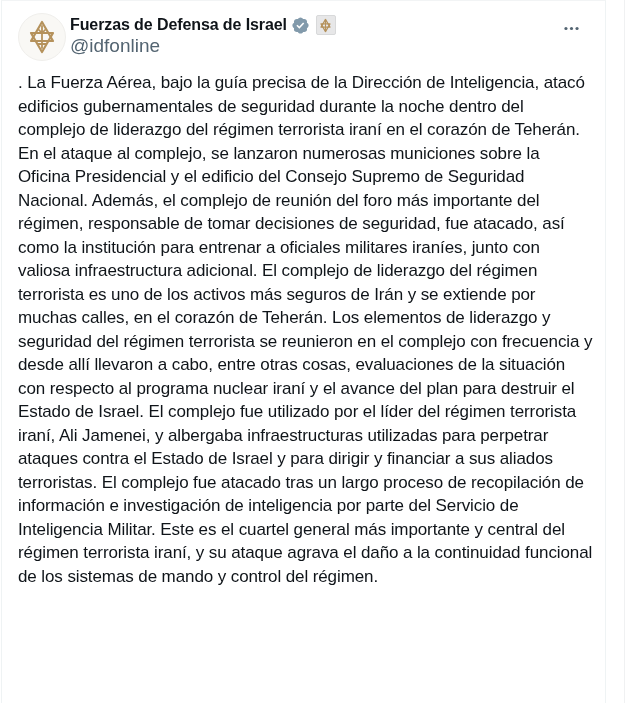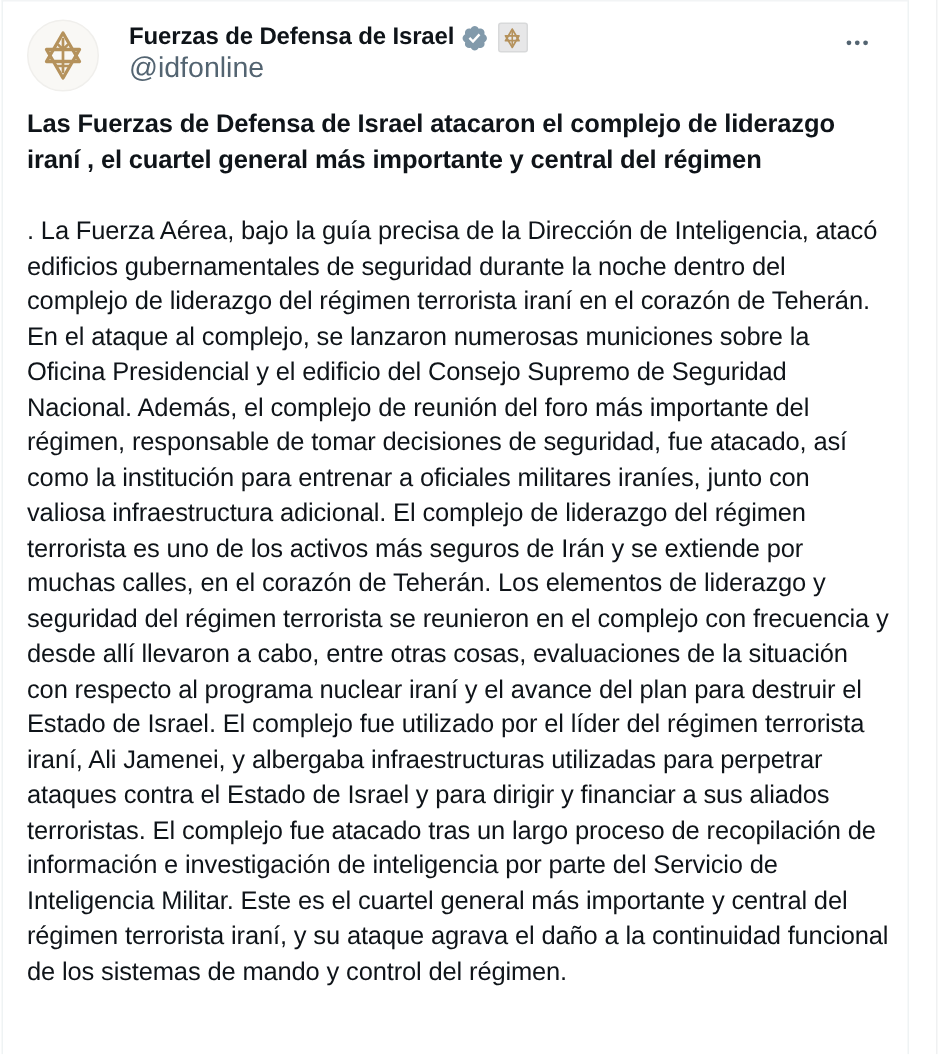--- a/index.html
+++ b/index.html
@@ -49,21 +49,21 @@
     border: 1px solid #f0efec;
     box-sizing: border-box;
     flex: 0 0 48px;
     display: flex;
     align-items: center;
     justify-content: center;
     cursor: pointer;
     overflow: hidden;
   }
   .author {
-    margin-left: 20px;
+    margin-left: 4px;
     flex: 1 1 auto;
     min-width: 0;
     padding-top: 2px;
   }
   .name-row {
     display: flex;
     align-items: center;
     gap: 4px;
     line-height: 20px;
   }
@@ -184,20 +184,19 @@
               <circle cx="12" cy="12" r="2"></circle>
               <circle cx="19" cy="12" r="2"></circle>
             </g>
           </svg>
         </span>
       </button>
 
     </header>
 
     <div class="tweet-text">
-      <p class="tweet-headline">Las Fuerzas de Defensa de Israel atacaron el complejo de liderazgo iraní , el cuartel general más importante y central del régimen</p>
       <p class="tweet-body">. La Fuerza Aérea, bajo la guía precisa de la Dirección de Inteligencia, atacó edificios gubernamentales de seguridad durante la noche dentro del complejo de liderazgo del régimen terrorista iraní en el corazón de Teherán. En el ataque al complejo, se lanzaron numerosas municiones sobre la Oficina Presidencial y el edificio del Consejo Supremo de Seguridad Nacional. Además, el complejo de reunión del foro más importante del régimen, responsable de tomar decisiones de seguridad, fue atacado, así como la institución para entrenar a oficiales militares iraníes, junto con valiosa infraestructura adicional. El complejo de liderazgo del régimen terrorista es uno de los activos más seguros de Irán y se extiende por muchas calles, en el corazón de Teherán. Los elementos de liderazgo y seguridad del régimen terrorista se reunieron en el complejo con frecuencia y desde allí llevaron a cabo, entre otras cosas, evaluaciones de la situación con respecto al programa nuclear iraní y el avance del plan para destruir el Estado de Israel. El complejo fue utilizado por el líder del régimen terrorista iraní, Ali Jamenei, y albergaba infraestructuras utilizadas para perpetrar ataques contra el Estado de Israel y para dirigir y financiar a sus aliados terroristas. El complejo fue atacado tras un largo proceso de recopilación de información e investigación de inteligencia por parte del Servicio de Inteligencia Militar. Este es el cuartel general más importante y central del régimen terrorista iraní, y su ataque agrava el daño a la continuidad funcional de los sistemas de mando y control del régimen.</p>
     </div>
 
   </div>
 
   <div class="scroll-edge"></div>
 </div>
 
 </body></html>

